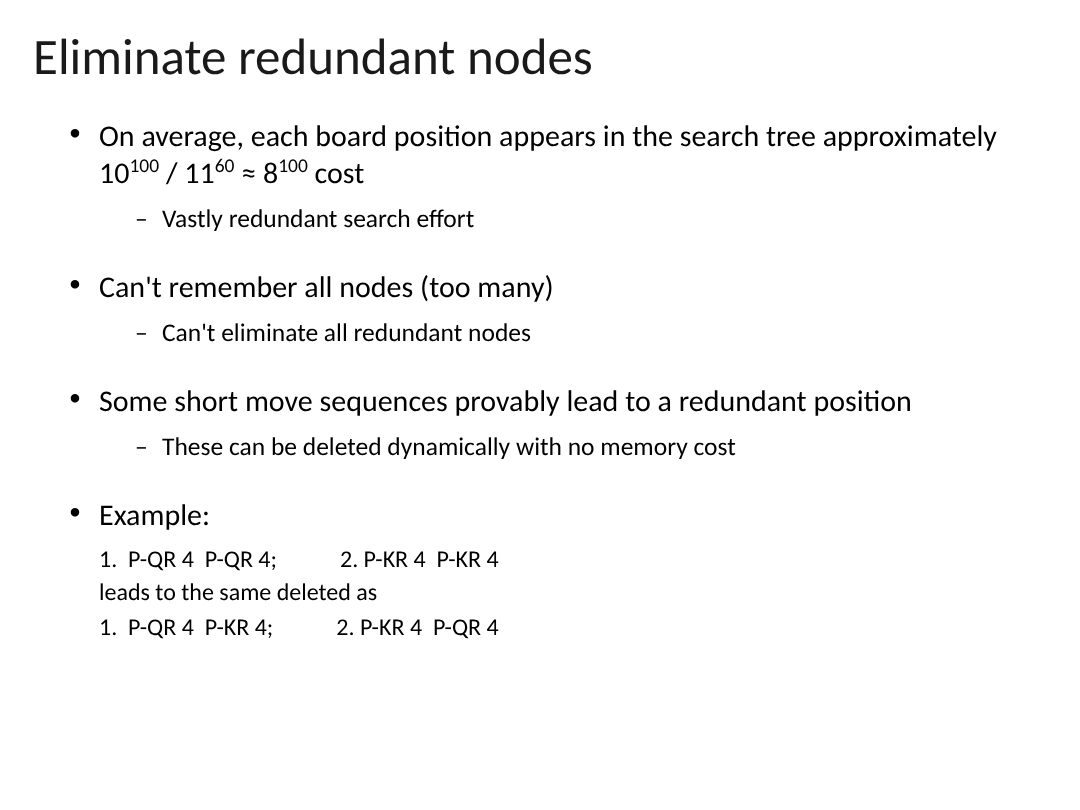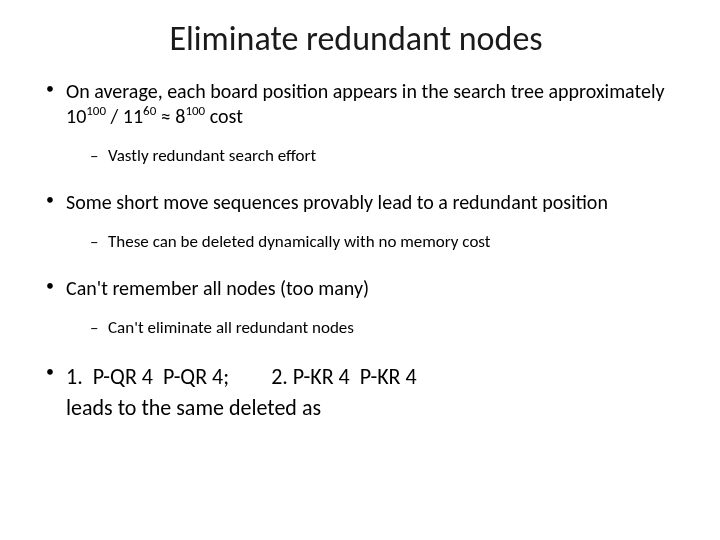--- a/index.html
+++ b/index.html
@@ -11,21 +11,20 @@
     color: #000;
     padding: 18px 30px 20px 30px;
     overflow: hidden;
   }
   .title {
     font-size: 34px;
     font-weight: 400;
     color: #1a1a1a;
     margin-bottom: 20px;
     margin-left: -8px;
-    text-align: center;
   }
   ul.lvl1 {
     list-style: none;
     padding-left: 14px;
   }
   ul.lvl1 > li {
     position: relative;
     padding-left: 22px;
     margin-bottom: 22px;
     font-size: 20px;
@@ -35,39 +34,39 @@
     content: "•";
     position: absolute;
     left: 2px;
     top: 0;
     color: #000;
     font-size: 16px;
   }
   ul.lvl2 {
     list-style: none;
     padding-left: 24px;
-    margin-top: 16px;
+    margin-top: 6px;
   }
   ul.lvl2 > li {
     position: relative;
     padding-left: 18px;
     font-size: 17px;
     line-height: 1.35;
     margin-bottom: 2px;
   }
   ul.lvl2 > li::before {
     content: "–";
     position: absolute;
     left: 0;
     top: 0;
   }
   sup { font-size: 0.65em; vertical-align: super; line-height: 0; }
   .example-lines {
     margin-top: 6px;
-    font-size: 22px;
+    font-size: 16px;
     line-height: 1.4;
     padding-left: 0;
   }
   .example-lines .row { white-space: pre; font-family: inherit; }
   .gap { display: inline-block; width: 42px; }
 </style>
 </head>
 <body>
 
 <h1 class="title">Eliminate redundant nodes</h1>
@@ -77,33 +76,35 @@
   <li>
     <span>
       <span>On average, each board position appears in the search tree approximately 10</span><sup>100</sup><span> / 11</span><sup>60</sup><span> ≈ 8</span><sup>100</sup><span> cost</span>
     </span>
     <ul class="lvl2">
       <li><span>Vastly redundant search effort</span></li>
     </ul>
   </li>
 
   <li>
+    <span>Can't remember all nodes (too many)</span>
+    <ul class="lvl2">
+      <li><span>Can't eliminate all redundant nodes</span></li>
+    </ul>
+  </li>
+
+  <li>
     <span>Some short move sequences provably lead to a redundant position</span>
     <ul class="lvl2">
       <li><span>These can be deleted dynamically with no memory cost</span></li>
     </ul>
   </li>
 
   <li>
-    <span>Can't remember all nodes (too many)</span>
-    <ul class="lvl2">
-      <li><span>Can't eliminate all redundant nodes</span></li>
-    </ul>
-  </li>
-
-  <li>
+    <span>Example:</span>
     <div class="example-lines">
       <div class="row"><span>1.  P-QR 4  P-QR 4;</span><span class="gap"></span><span>2. P-KR 4  P-KR 4</span></div>
       <div class="row"><span>leads to the same deleted as</span></div>
+      <div class="row"><span>1.  P-QR 4  P-KR 4;</span><span class="gap"></span><span>2. P-KR 4  P-QR 4</span></div>
     </div>
   </li>
 
 </ul>
 
 </body></html>

